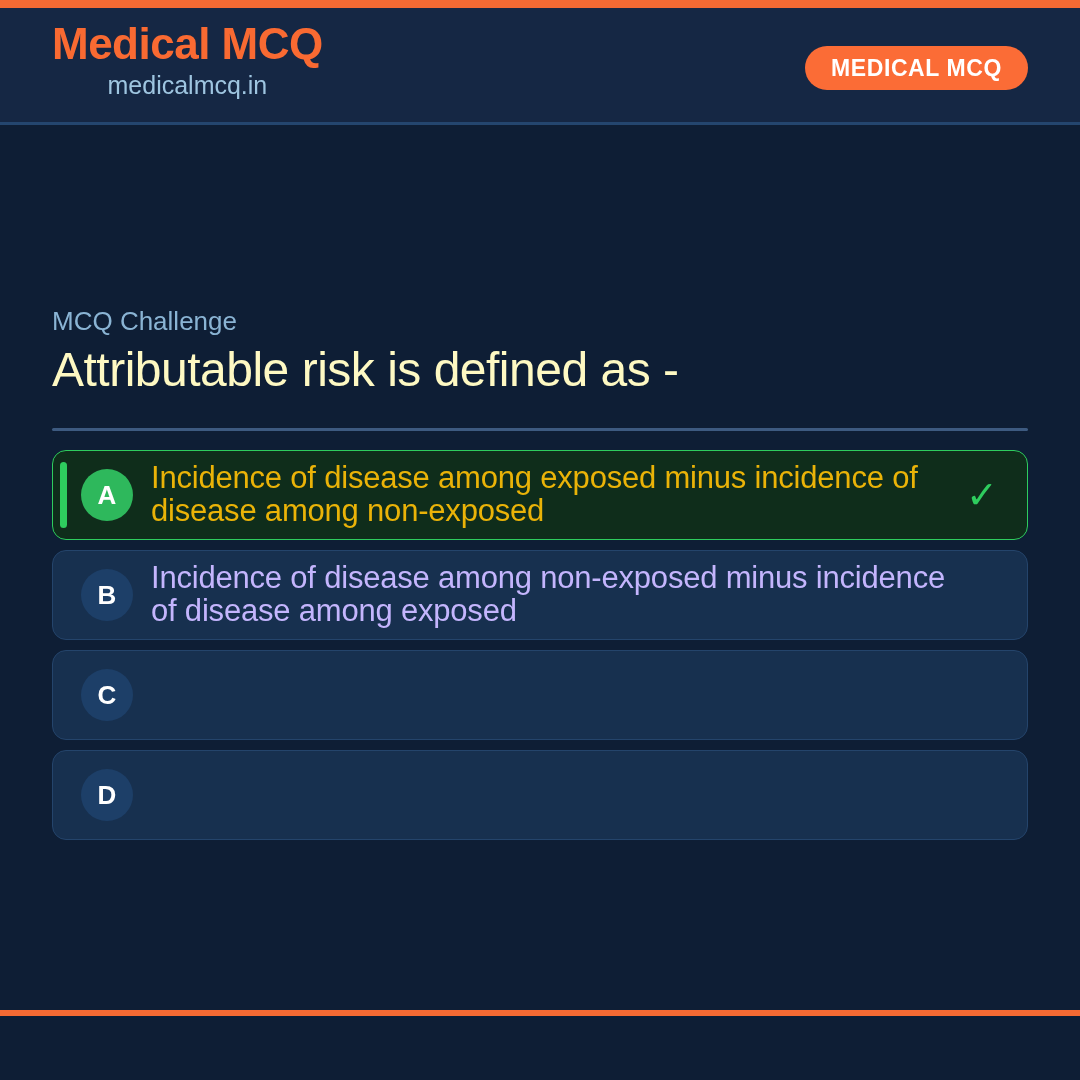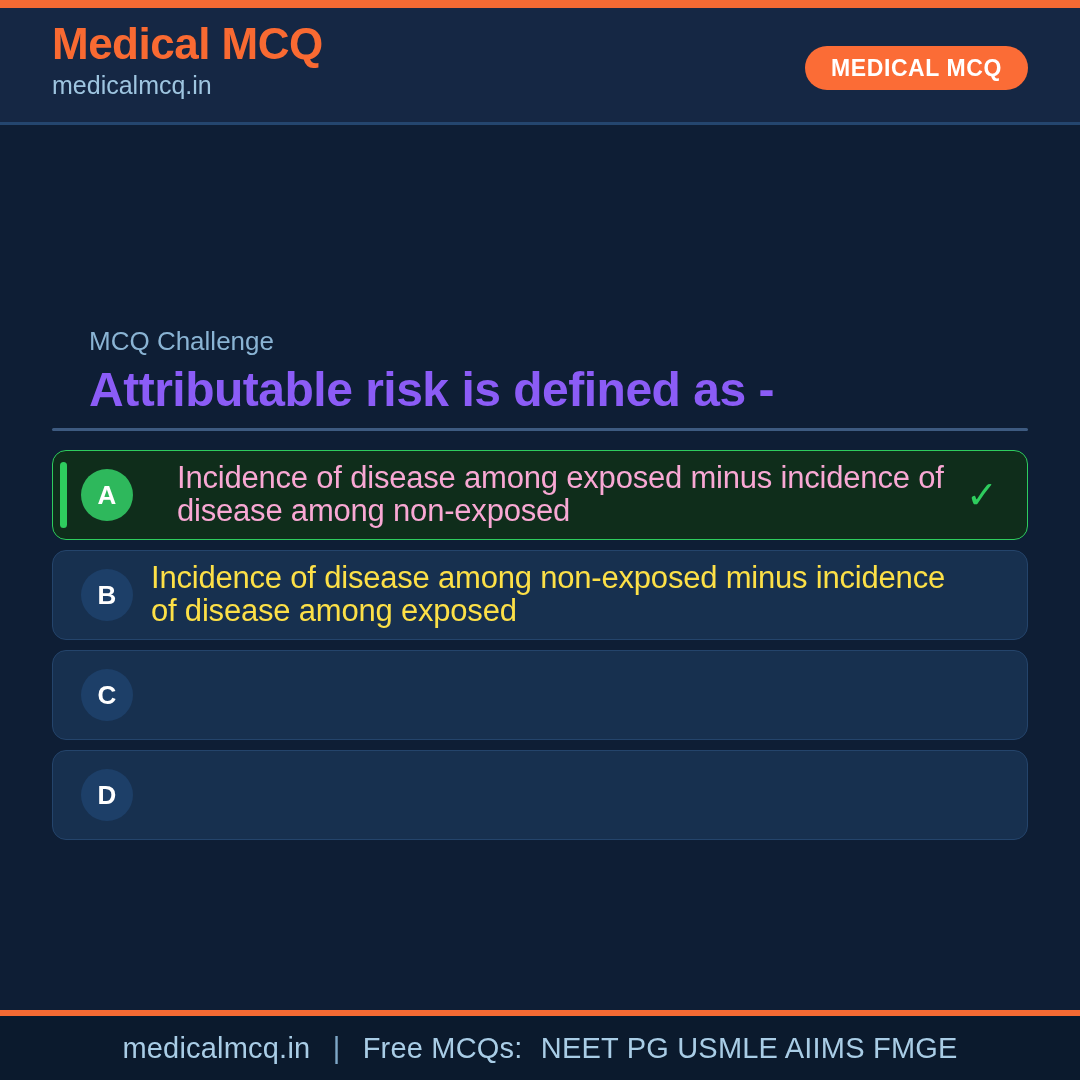--- a/index.html
+++ b/index.html
@@ -28,20 +28,21 @@
   }
 
   
   .header {
     position: absolute;
     left: 0; top: 8px;
     width: 1080px;
     height: 114px;
     background: #152744;
     box-sizing: border-box;
+    text-align: center;
   }
   .header-sep {
     position: absolute;
     left: 0; top: 122px;
     width: 1080px;
     height: 3px;
     background: #24466f;
   }
   .brand {
     position: absolute;
@@ -78,34 +79,33 @@
     display: flex;
     align-items: center;
     justify-content: center;
     white-space: nowrap;
   }
 
   
   .q-wrap {
     position: absolute;
     left: 52px;
-    top: 326px;
+    top: 306px;
     width: 976px;
-    margin-left: 37px;
   }
   .q-eyebrow {
     font-size: 26px;
     color: #8ab4d4;
     line-height: 1.2;
     margin-bottom: 6px;
   }
   .q-title {
     font-size: 48px;
-    font-weight: bold;
-    color: #8b5cf6;
+    font-weight: normal;
+    color: #fef9c3;
     line-height: 1.12;
     letter-spacing: -0.5px;
   }
   .q-divider {
     position: absolute;
     left: 52px;
     top: 428px;
     width: 976px;
     height: 3px;
     background: #3d5a80;
@@ -162,27 +162,26 @@
     justify-content: center;
     margin-right: 18px;
   }
   .option.correct .badge {
     background: #2eb85c;
   }
   .opt-text {
     flex: 1 1 auto;
     font-size: 31px;
     line-height: 1.06;
-    color: #fde047;
+    color: #c4b5fd;
     letter-spacing: -0.2px;
     padding-right: 8px;
   }
   .option.correct .opt-text {
-    color: #f9a8d4;
-    margin-left: 26px;
+    color: #eab308;
   }
   .tick {
     flex: 0 0 auto;
     width: 42px;
     text-align: center;
     font-size: 38px;
     color: #2ecc5e;
     line-height: 1;
     visibility: hidden;
   }
@@ -267,22 +266,14 @@
 
     <div class="option">
       <span class="accent"></span>
       <span class="badge">D</span>
       <span class="tick">✓</span>
     </div>
 
   </div>
 
   <div class="footer-accent"></div>
-  <div class="footer">
-    <div class="footer-text">
-      <span>medicalmcq.in</span>
-      <span class="footer-sep">|</span>
-      <span>Free MCQs:</span>
-      <span class="footer-exam">NEET PG  USMLE  AIIMS  FMGE</span>
-    </div>
-  </div>
 
 </div>
 
 </body></html>

